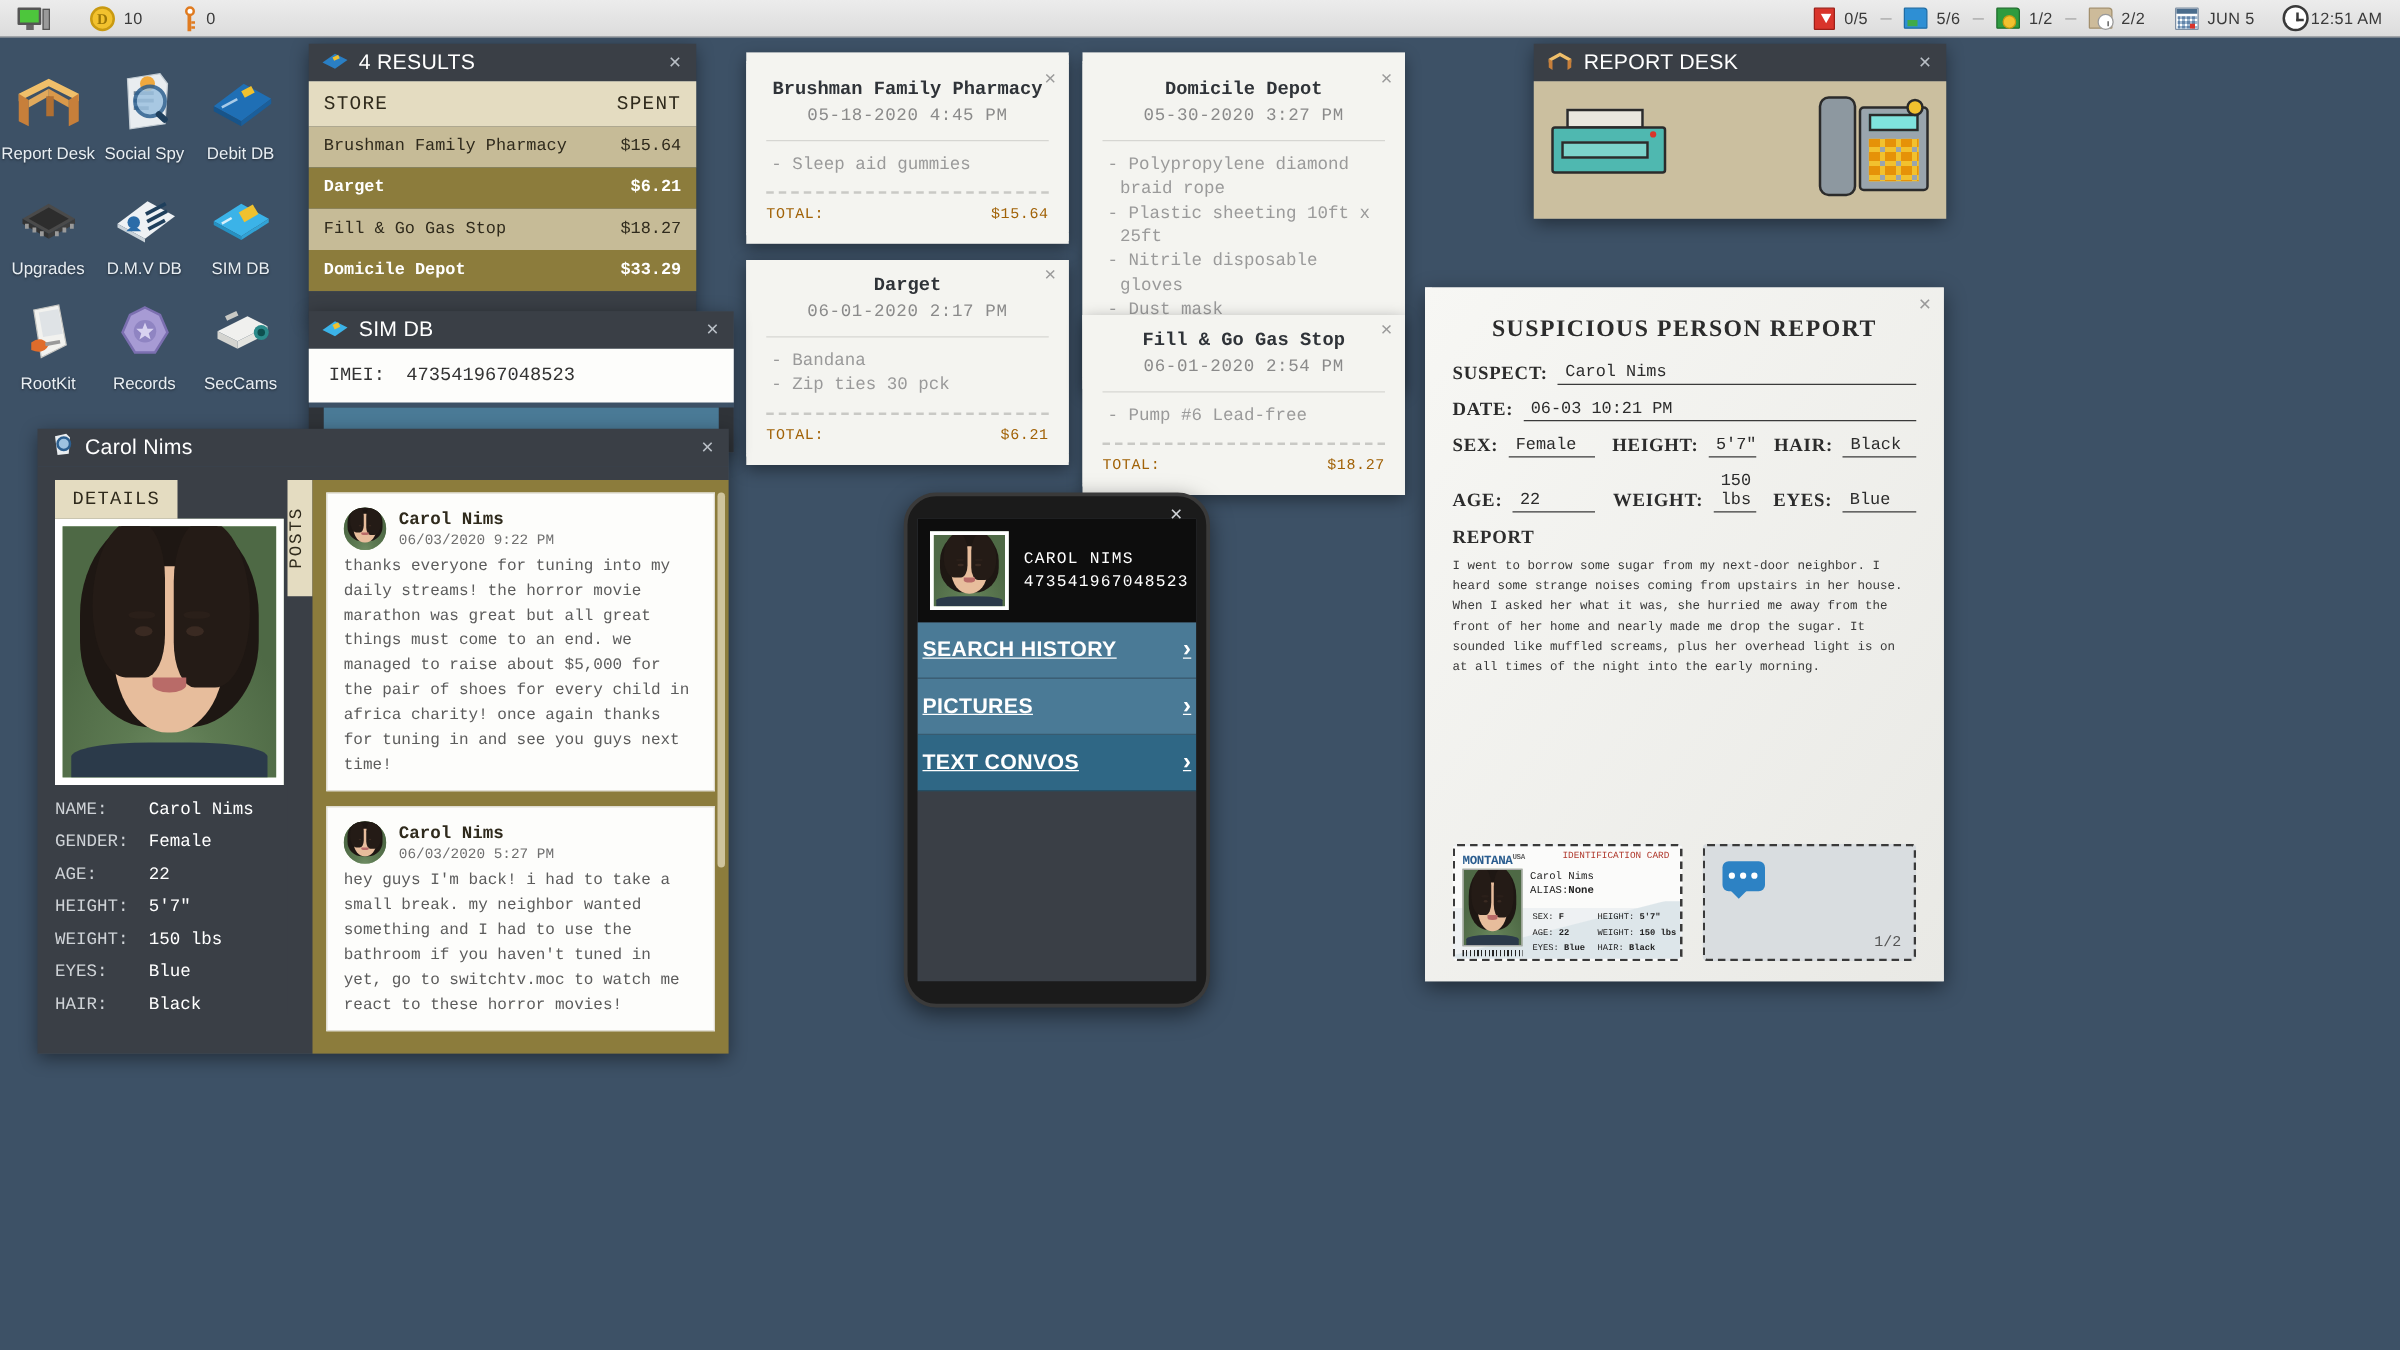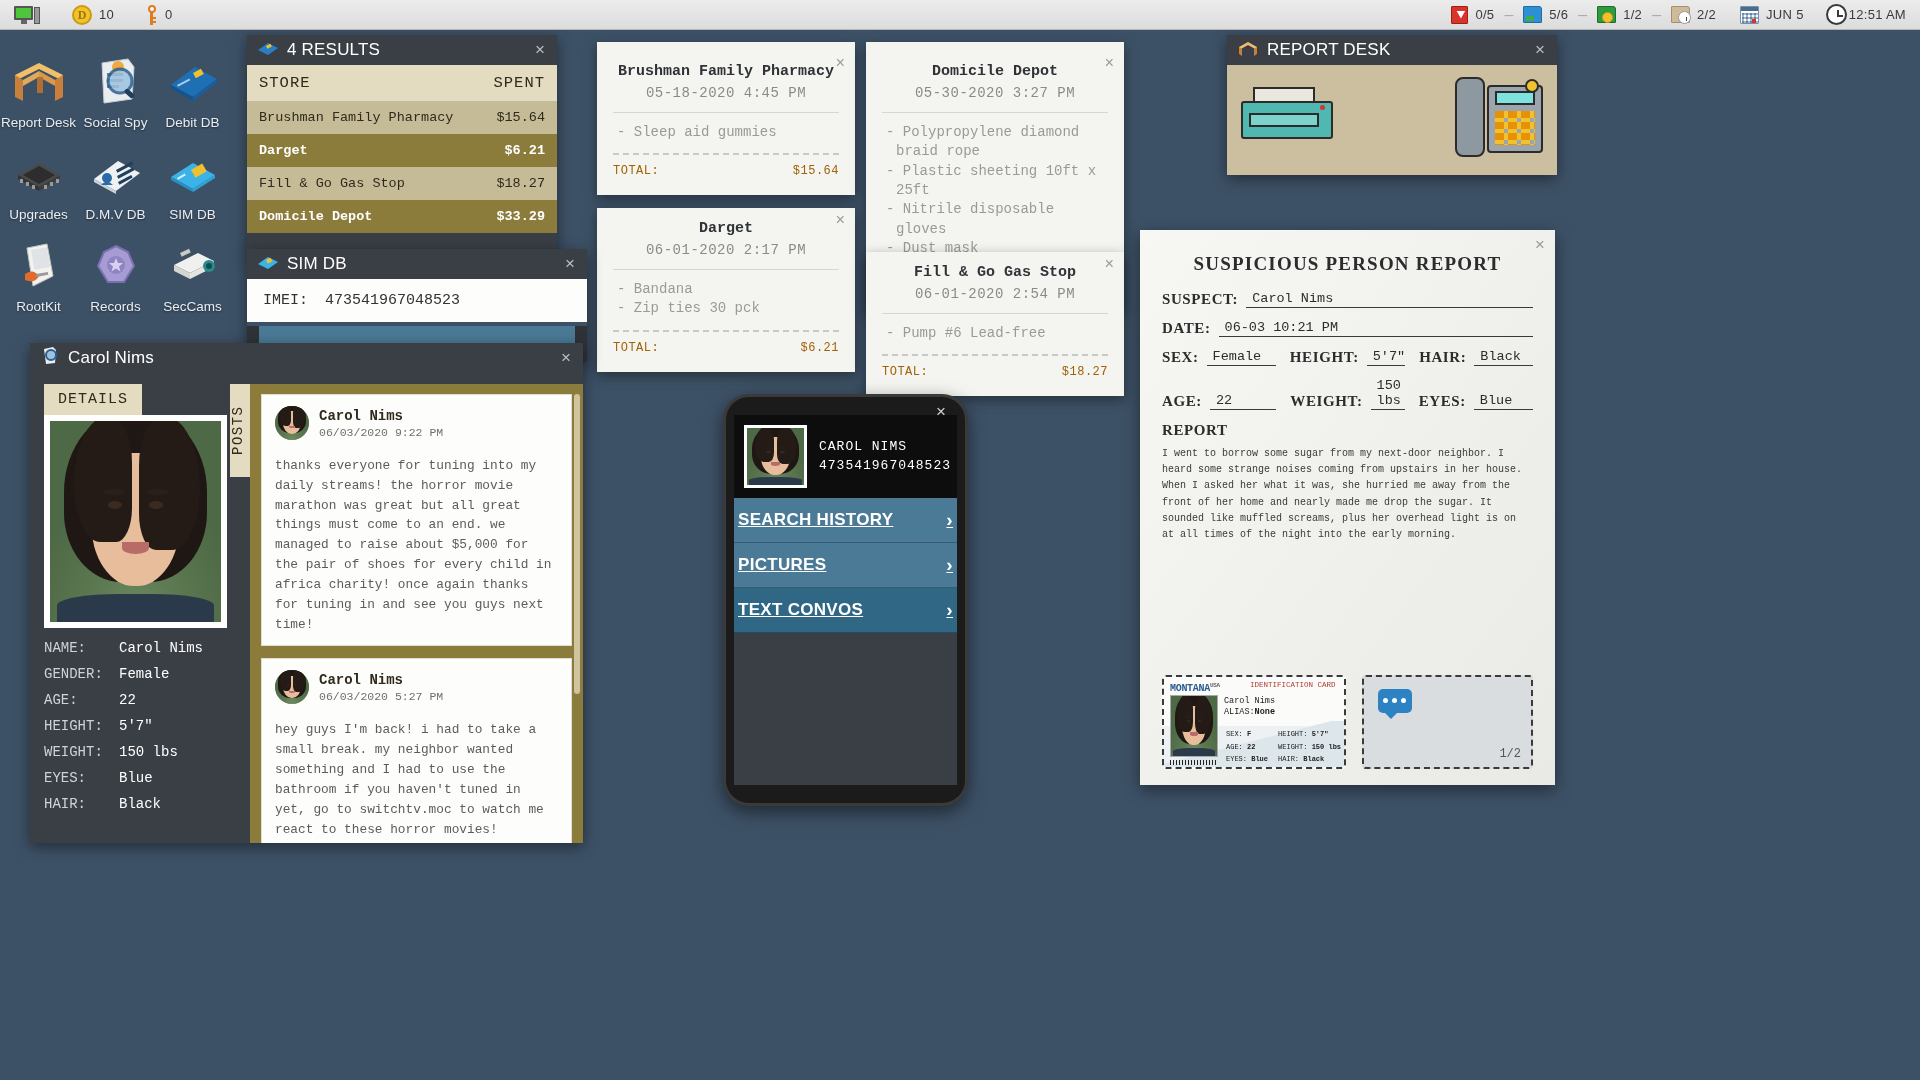--- a/index.html
+++ b/index.html
@@ -184,21 +184,21 @@
      writing-mode:vertical-rl; transform:rotate(180deg);
      font-family:"Liberation Mono",monospace; font-size:14px; letter-spacing:1.5px;
      color:#2f2a1c; text-align:center; padding:6px 0;}
   .cn-posts{ flex:1; background:#8c7c3c; margin:11px 0 0 0; padding:10px 11px 0 11px;
      overflow:hidden; position:relative;}
   .post{ background:#fdfdfb; border:1px solid #e0ddd2; margin-bottom:12px; padding:11px 13px;}
   .post-head{ display:flex; align-items:center; gap:10px;}
   .post-av{ width:34px;height:34px;border-radius:50%;overflow:hidden;background:#8aa77e;flex:none;}
   .post-name{font-family:"Liberation Mono",monospace;font-size:14px;color:#2f2a1c;font-weight:bold;}
   .post-date{font-family:"Liberation Mono",monospace;font-size:11.5px;color:#6f6f6f;margin-top:2px;}
-  .post-body{font-family:"Liberation Mono",monospace;font-size:12.8px;color:#5c5c5c;line-height:1.55;margin-top:16px;}
+  .post-body{font-family:"Liberation Mono",monospace;font-size:12.8px;color:#5c5c5c;line-height:1.55;margin-top:3px;}
   .cn-scroll{ position:absolute; right:3px; top:10px; width:6px; height:300px; background:#cfc49d; border-radius:3px;}
 
   
   #phone{ position:absolute; left:723px; top:394px; width:245px; height:412px; z-index:40;}
   .ph-shell{ width:100%;height:100%;background:#1b1b1b;border-radius:26px;
      border:3px solid #3a3a3a; box-shadow:0 6px 18px rgba(0,0,0,.5); padding:18px 8px;}
   .ph-screen{ background:#3a3f46; width:100%; height:100%; overflow:hidden;}
   .ph-x{ position:absolute; right:22px; top:8px; color:#cfd3d7; font-size:17px; cursor:pointer; z-index:3;}
   .ph-top{ background:#0d0d0d; padding:10px 10px; display:flex; gap:12px; align-items:center;}
   .ph-face{ width:63px;height:63px;border:3px solid #fff; overflow:hidden; background:#8aa77e; flex:none;}

